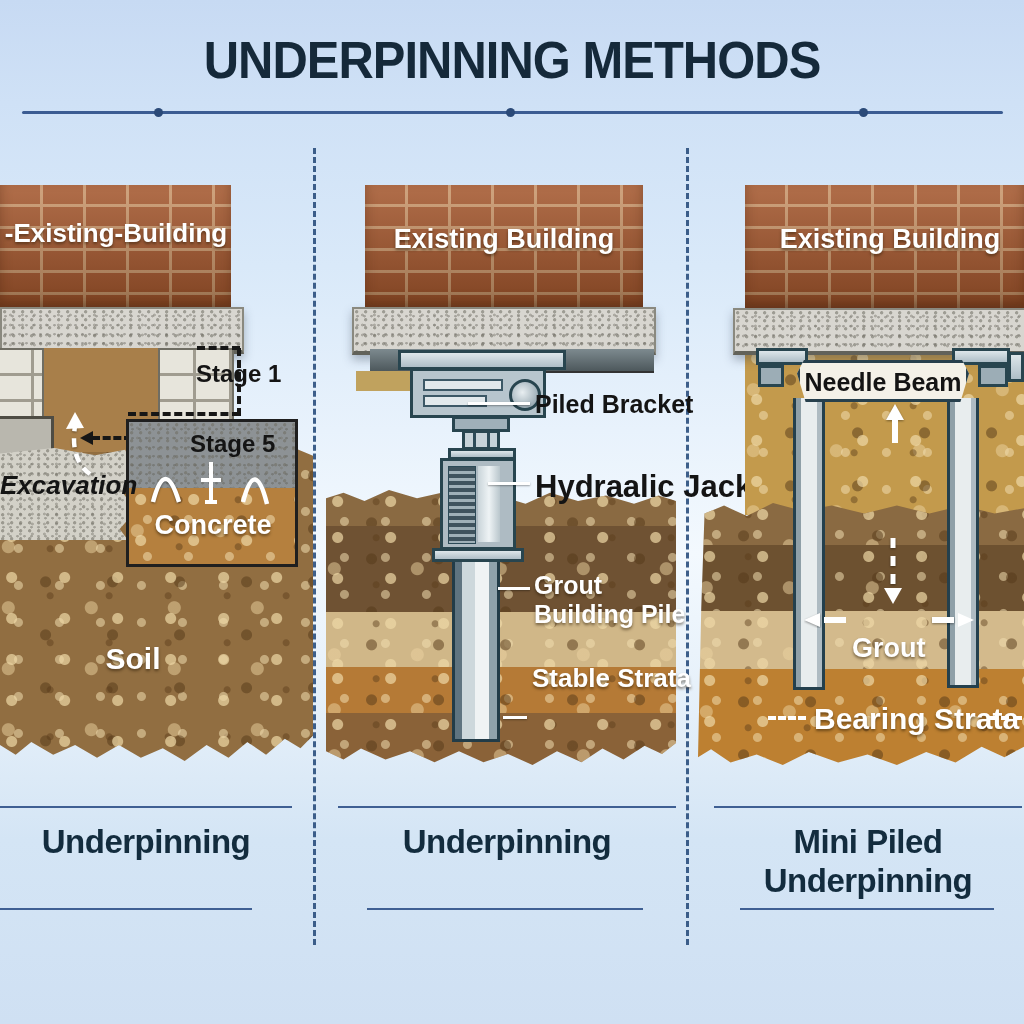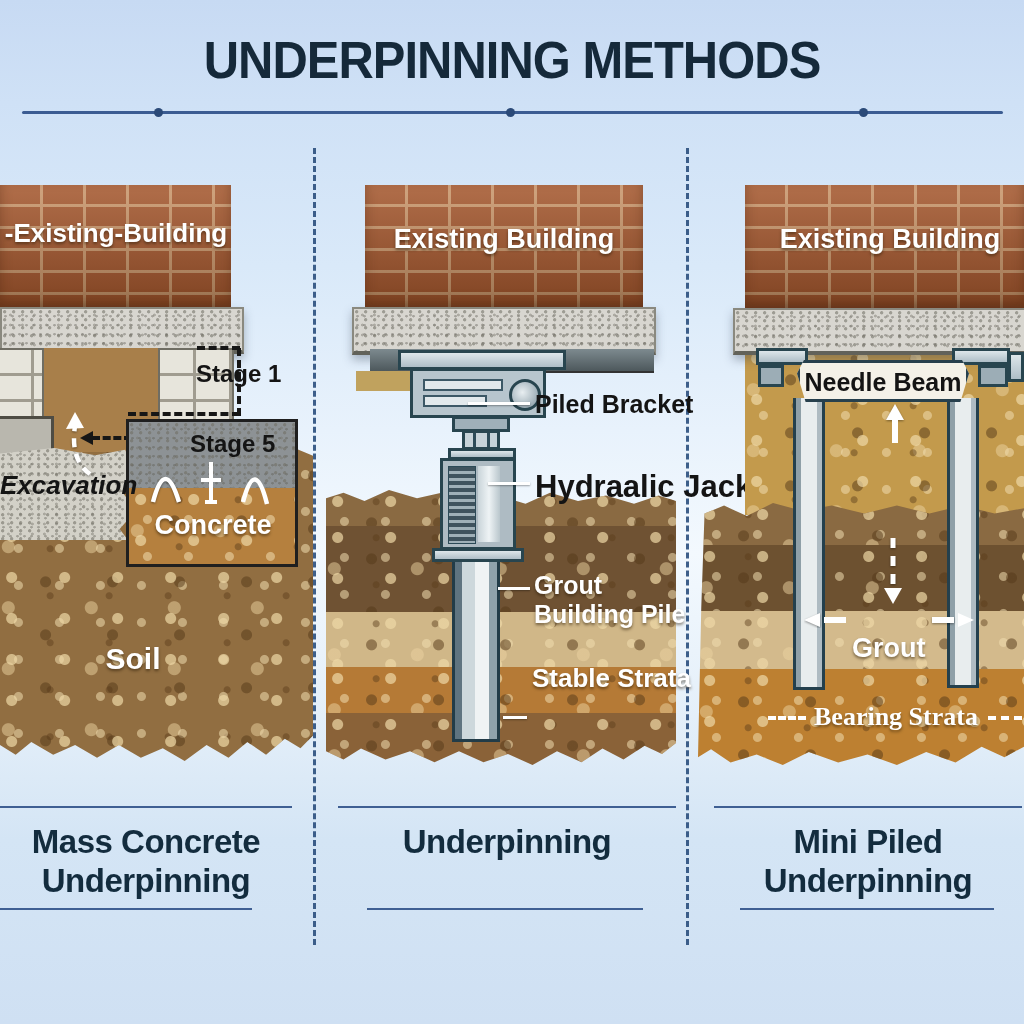--- a/index.html
+++ b/index.html
@@ -195,29 +195,28 @@
       <polygon points="0,8 16,1 16,15" fill="#fff" style="filter:drop-shadow(0 1px 1px rgba(0,0,0,.4));"></polygon>
       <rect x="20" y="5" width="22" height="6" fill="#fff"></rect>
     </svg>
     <svg class="abs" style="left:928px;top:612px;" width="46" height="16" viewBox="0 0 46 16">
       <rect x="4" y="5" width="22" height="6" fill="#fff" style="filter:drop-shadow(0 1px 1px rgba(0,0,0,.4));"></rect>
       <polygon points="46,8 30,1 30,15" fill="#fff"></polygon>
     </svg>
     <div class="abs lblw" style="left:852px;top:633px;font-size:27px;">Grout</div>
 
     <div class="abs wdash-h" style="left:768px;top:716px;width:38px;"></div>
-    <div class="abs lblw" style="left:814px;top:702px;font-size:26px;font-family:Liberation Serif, serif;">Bearing Strata</div>
+    <div class="abs lblw" style="left:814px;top:702px;font-size:30px;">Bearing Strata</div>
     <div class="abs wdash-h" style="left:988px;top:716px;width:34px;"></div>
     <div class="abs lblw" style="left:765px;top:224px;width:250px;text-align:center;font-size:27px;">Existing Building</div>
   </section>
 
   <section>
     <div class="abs capline" style="left:0;top:806px;width:292px;"></div>
     <div class="abs caption" style="left:0;top:822px;width:292px;">
-      <div>Mass Concrete</div>
       <div>Underpinning</div>
     </div>
     <div class="abs capline" style="left:0;top:908px;width:252px;"></div>
 
     <div class="abs capline" style="left:338px;top:806px;width:338px;"></div>
     <div class="abs caption" style="left:338px;top:822px;width:338px;">
       <div>Underpinning</div>
     </div>
     <div class="abs capline" style="left:367px;top:908px;width:276px;"></div>
 

